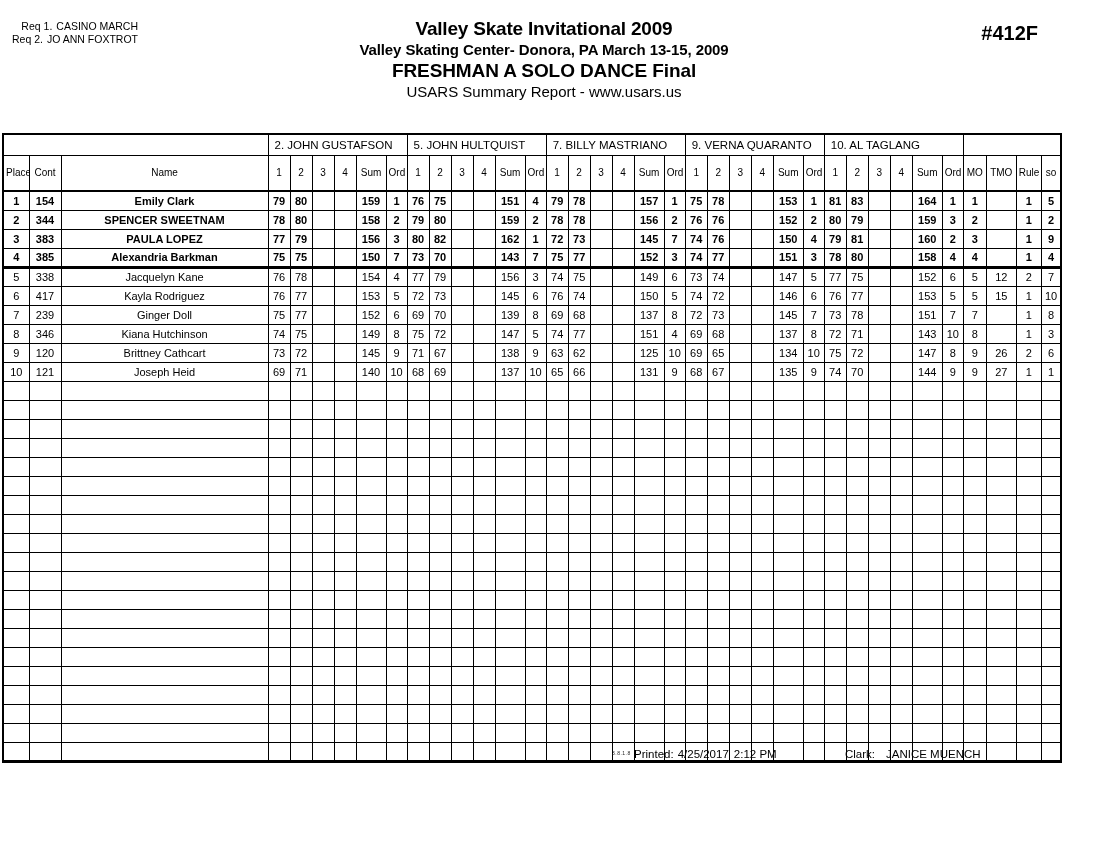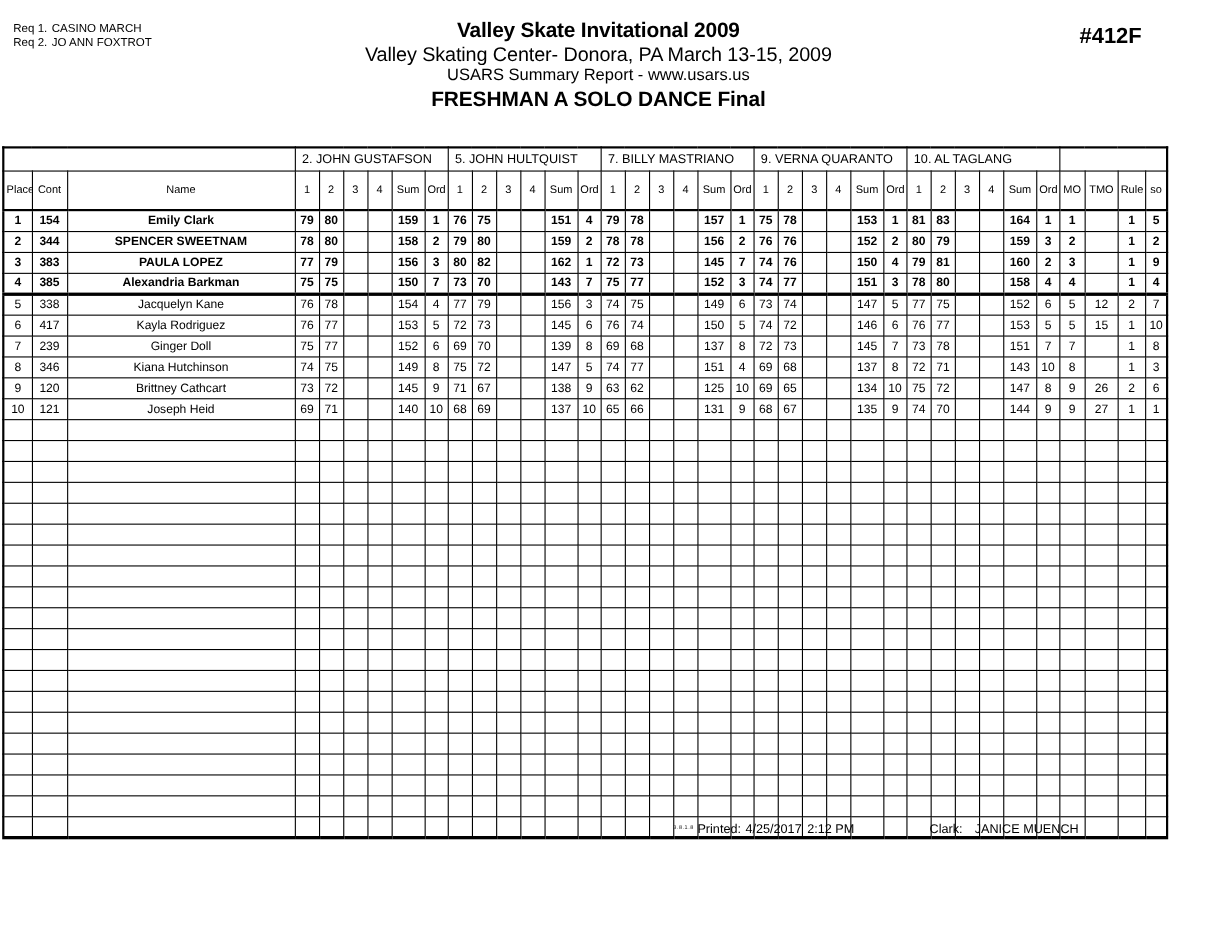--- a/index.html
+++ b/index.html
@@ -18,38 +18,39 @@
     background: #fff;
   }
 
   
   #reqs {
     position: absolute;
     left: 12px; top: 20px;
     font-size: 10.5px;
     line-height: 13px;
     white-space: nowrap;
+    text-align: right;
   }
   #reqs .req-line { display: block; }
   #reqs .req-lbl { margin-right: 3px; }
   #reqs .req-num { margin-right: 4px; }
 
   
   #titles {
     position: absolute;
     left: 0; top: 18px;
     width: 1088px;
     text-align: center;
   }
   #title-main {
     font-size: 19px; font-weight: bold; line-height: 22px;
     letter-spacing: -0.2px;
   }
   #title-venue {
-    font-size: 18px; font-weight: normal; line-height: 19px;
+    font-size: 15px; font-weight: bold; line-height: 19px;
     letter-spacing: -0.1px;
   }
   #title-event {
     font-size: 19px; font-weight: bold; line-height: 23px;
     letter-spacing: -0.1px;
   }
   #title-report {
     font-size: 15px; font-weight: normal; line-height: 20px;
   }
 
@@ -146,22 +147,22 @@
       <span class="req-lbl">Req</span><span class="req-num">1.</span><span class="req-dance">CASINO MARCH</span>
     </span>
     <span class="req-line">
       <span class="req-lbl">Req</span><span class="req-num">2.</span><span class="req-dance">JO ANN FOXTROT</span>
     </span>
   </div>
 
   <div id="titles">
     <div id="title-main">Valley Skate Invitational 2009</div>
     <div id="title-venue">Valley Skating Center- Donora, PA  March 13-15, 2009</div>
+    <div id="title-event">FRESHMAN A SOLO DANCE Final</div>
     <div id="title-report">USARS Summary Report - www.usars.us</div>
-    <div id="title-event">FRESHMAN A SOLO DANCE Final</div>
   </div>
 
   <div id="event-code">#412F</div>
 
   <div id="grid-wrap">
     <table class="grid">
       <colgroup>
         <col style="width:26px">
           <col style="width:32px">
           <col style="width:207px">

